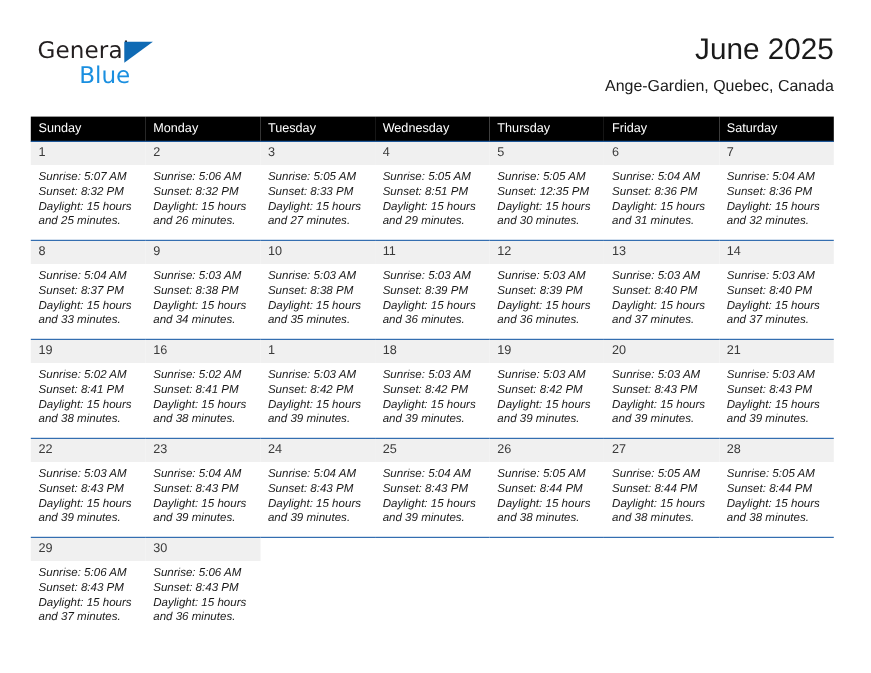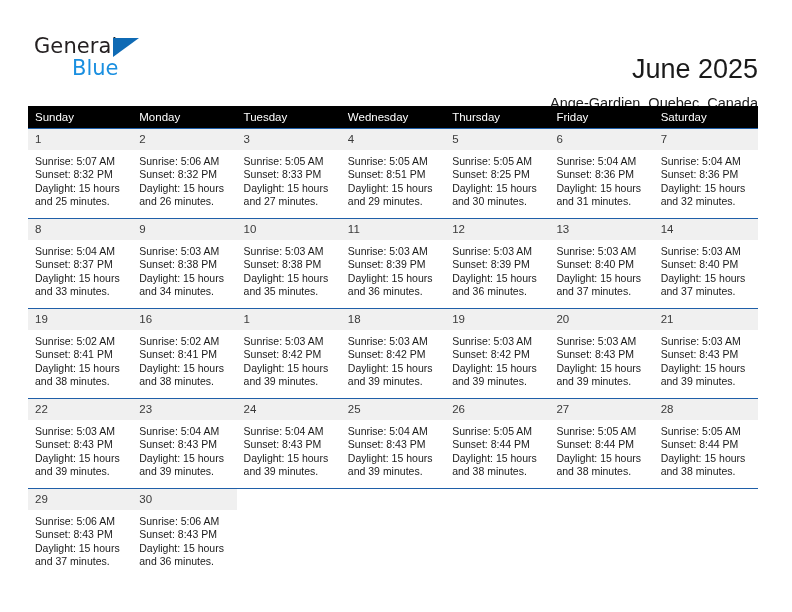--- a/index.html
+++ b/index.html
@@ -69,21 +69,20 @@
     position: absolute;
     right: 0;
     top: 0;
     text-align: right;
   }
   .cal-title {
     font-size: 27px;
     color: #1a1a1a;
     line-height: 34px;
     white-space: nowrap;
-    margin-top: 24px;
   }
   .cal-subtitle {
     font-size: 14.5px;
     color: #1a1a1a;
     line-height: 22px;
     margin-top: 6px;
     white-space: nowrap;
   }
 
   
@@ -127,20 +126,21 @@
 
   .daynum.empty {
     background: #ffffff;
   }
 
   .info {
     padding: 5px 5px 0 7px;
     font-size: 10.5px;
     line-height: 13.4px;
     color: #1a1a1a;
+    font-style: italic;
   }
   .info div {
     white-space: nowrap;
   }
 </style>
 </head>
 <body>
 
 <div class="page">
 
@@ -206,21 +206,21 @@
               <div>Sunrise: 5:05 AM</div>
               <div>Sunset: 8:51 PM</div>
               <div>Daylight: 15 hours</div>
               <div>and 29 minutes.</div>
             </div>
           </td>
           <td>
             <div class="daynum">5</div>
             <div class="info">
               <div>Sunrise: 5:05 AM</div>
-              <div>Sunset: 8:25 PM</div>
+              <div>Sunset: 12:35 PM</div>
               <div>Daylight: 15 hours</div>
               <div>and 30 minutes.</div>
             </div>
           </td>
           <td>
             <div class="daynum">6</div>
             <div class="info">
               <div>Sunrise: 5:04 AM</div>
               <div>Sunset: 8:36 PM</div>
               <div>Daylight: 15 hours</div>

